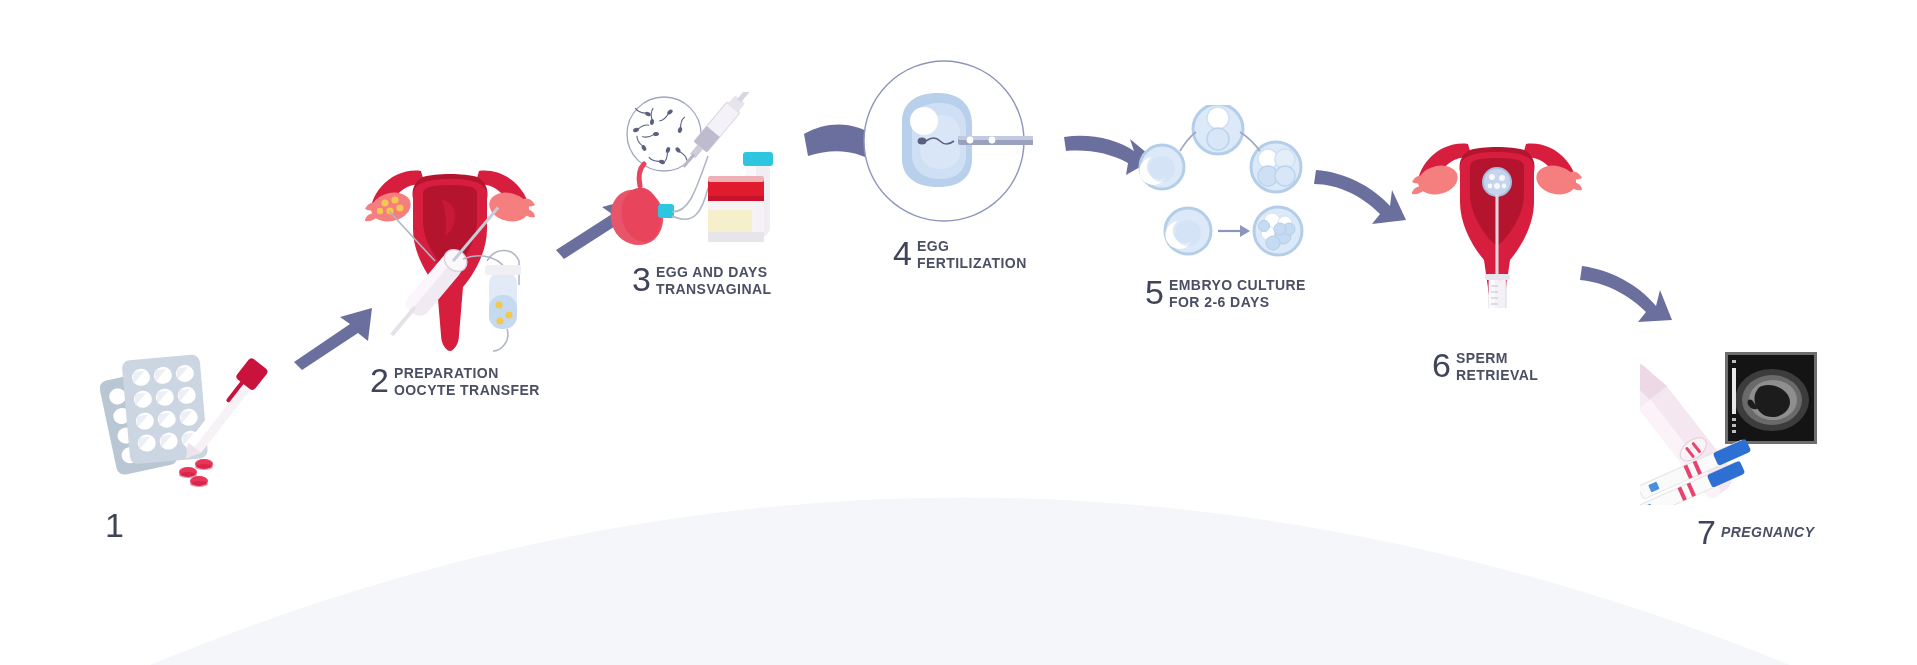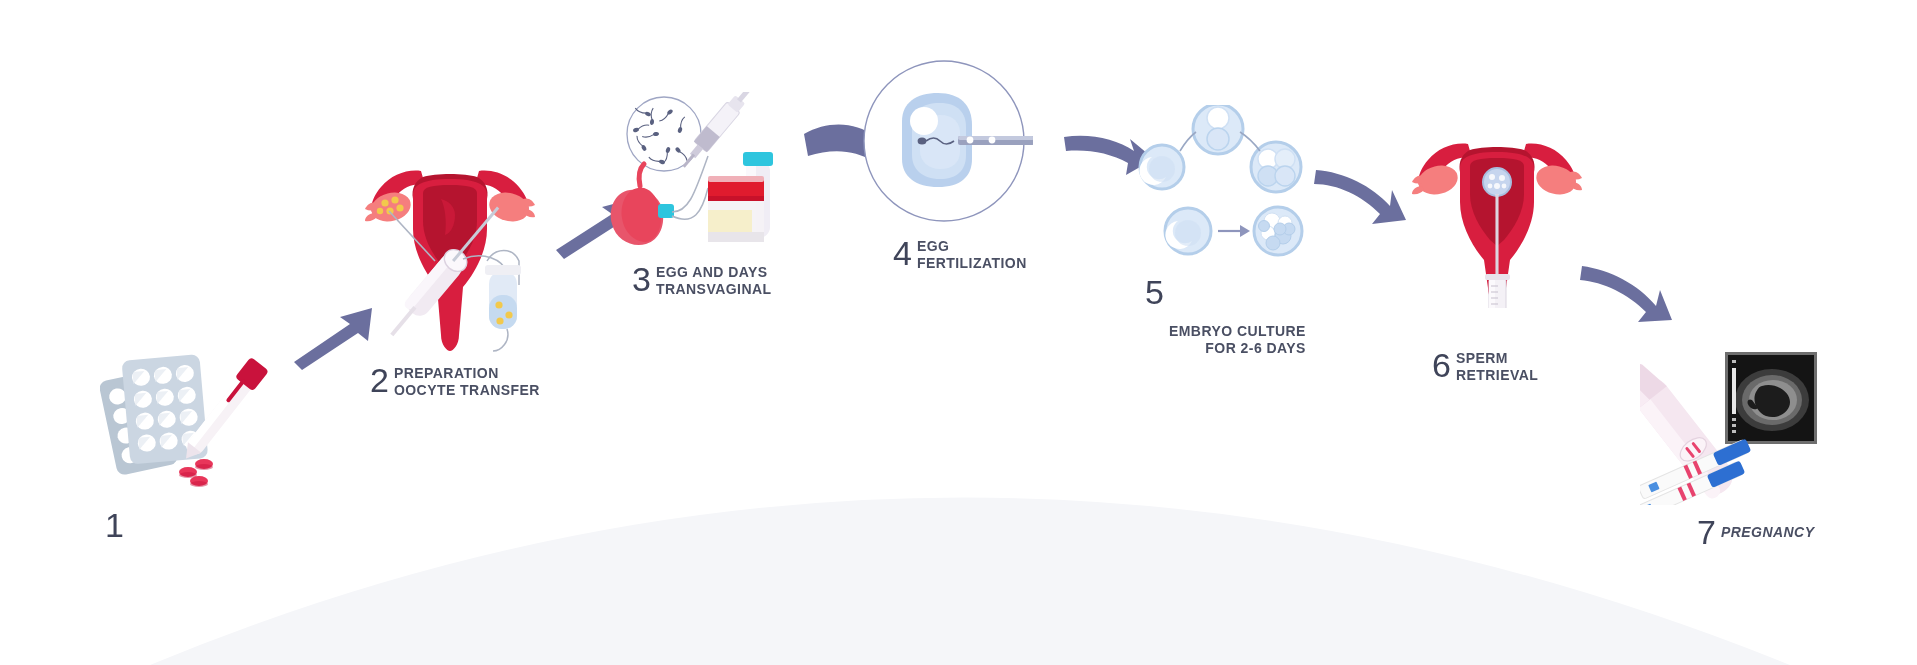--- a/index.html
+++ b/index.html
@@ -18,21 +18,21 @@
     font-size:34px;font-weight:400;color:#3F4459;
     line-height:1;margin-right:6px;letter-spacing:-1px;
     font-family:"Liberation Sans","DejaVu Sans",sans-serif;
   }
   .label .txt{
     font-size:14px;font-weight:600;color:#4A4F63;
     line-height:1.18;letter-spacing:.45px;
     padding-top:2px;
   }
   .label .txt .l2{display:block;}
-  .label.center .txt{text-align:right;margin-top:46px;}
+  .label.center .txt{text-align:left;}
   .arrow{position:absolute;z-index:2;}
 </style>
 </head>
 <body>
 
 <div id="stage">
 
   <svg class="bg-arc" viewBox="0 0 1917 665" preserveAspectRatio="none">
     <path d="M150 665 Q 958 330 1790 665 Z" fill="#F5F6F9"></path>
   </svg>

